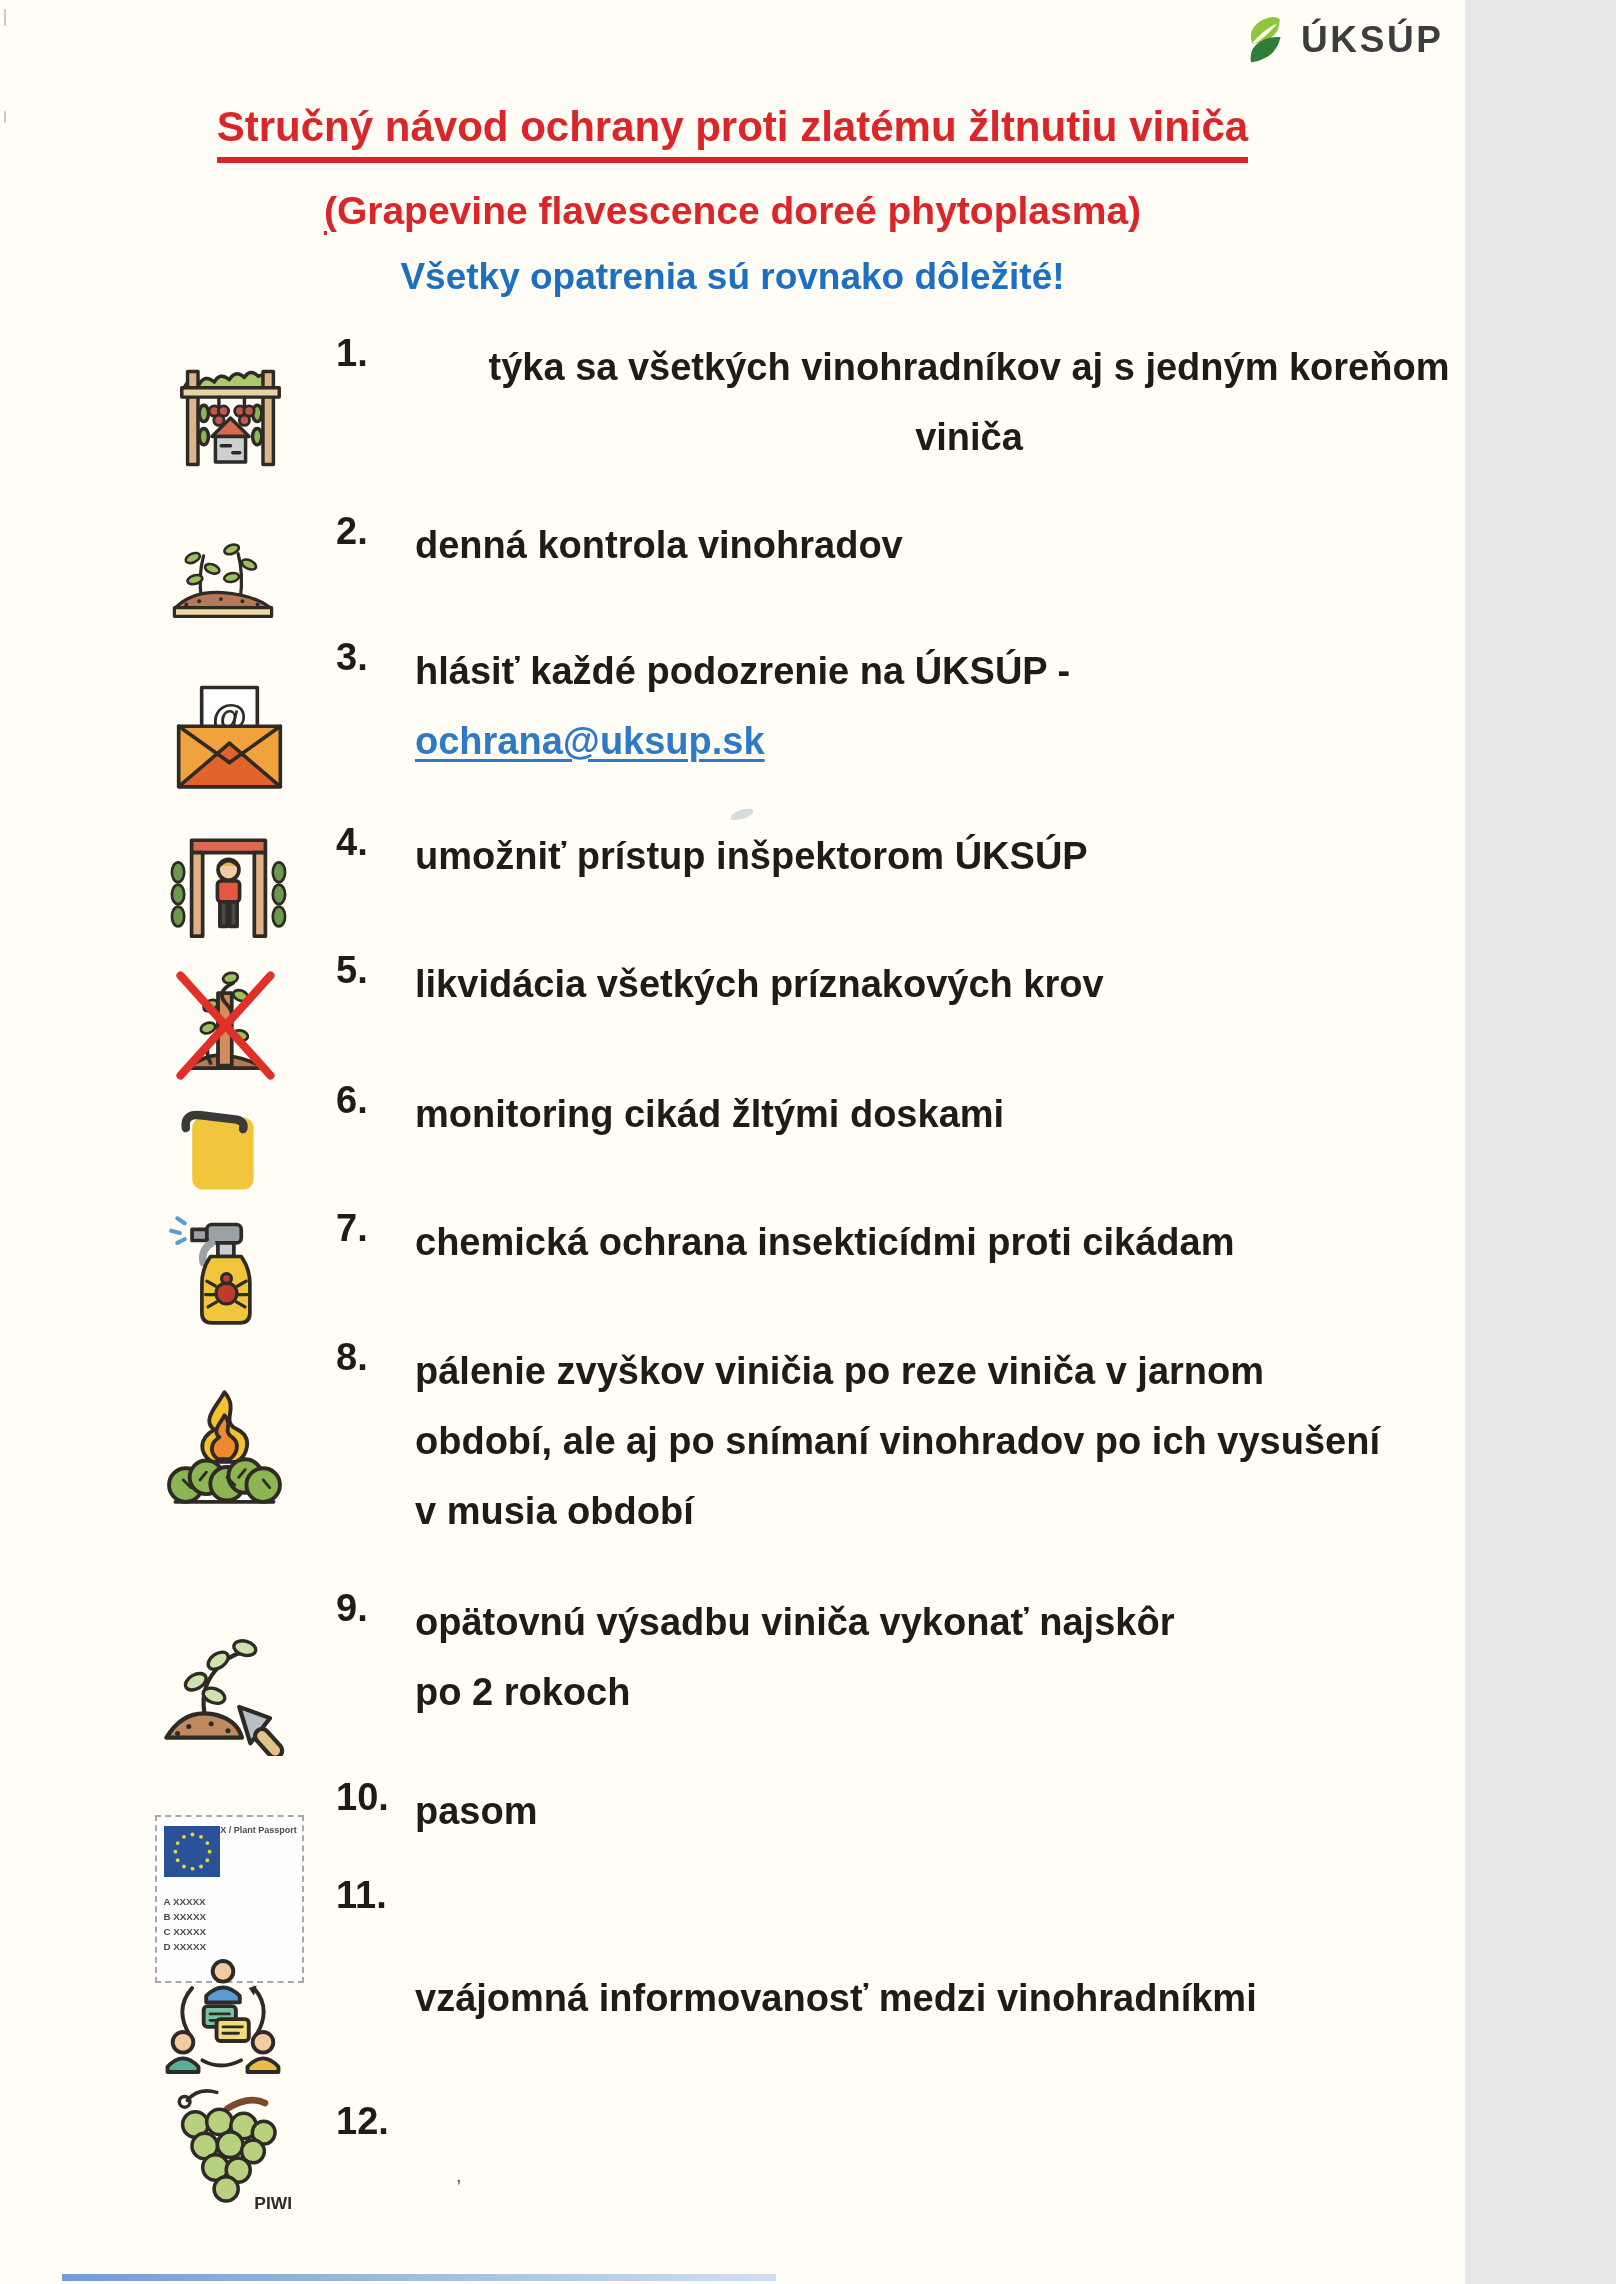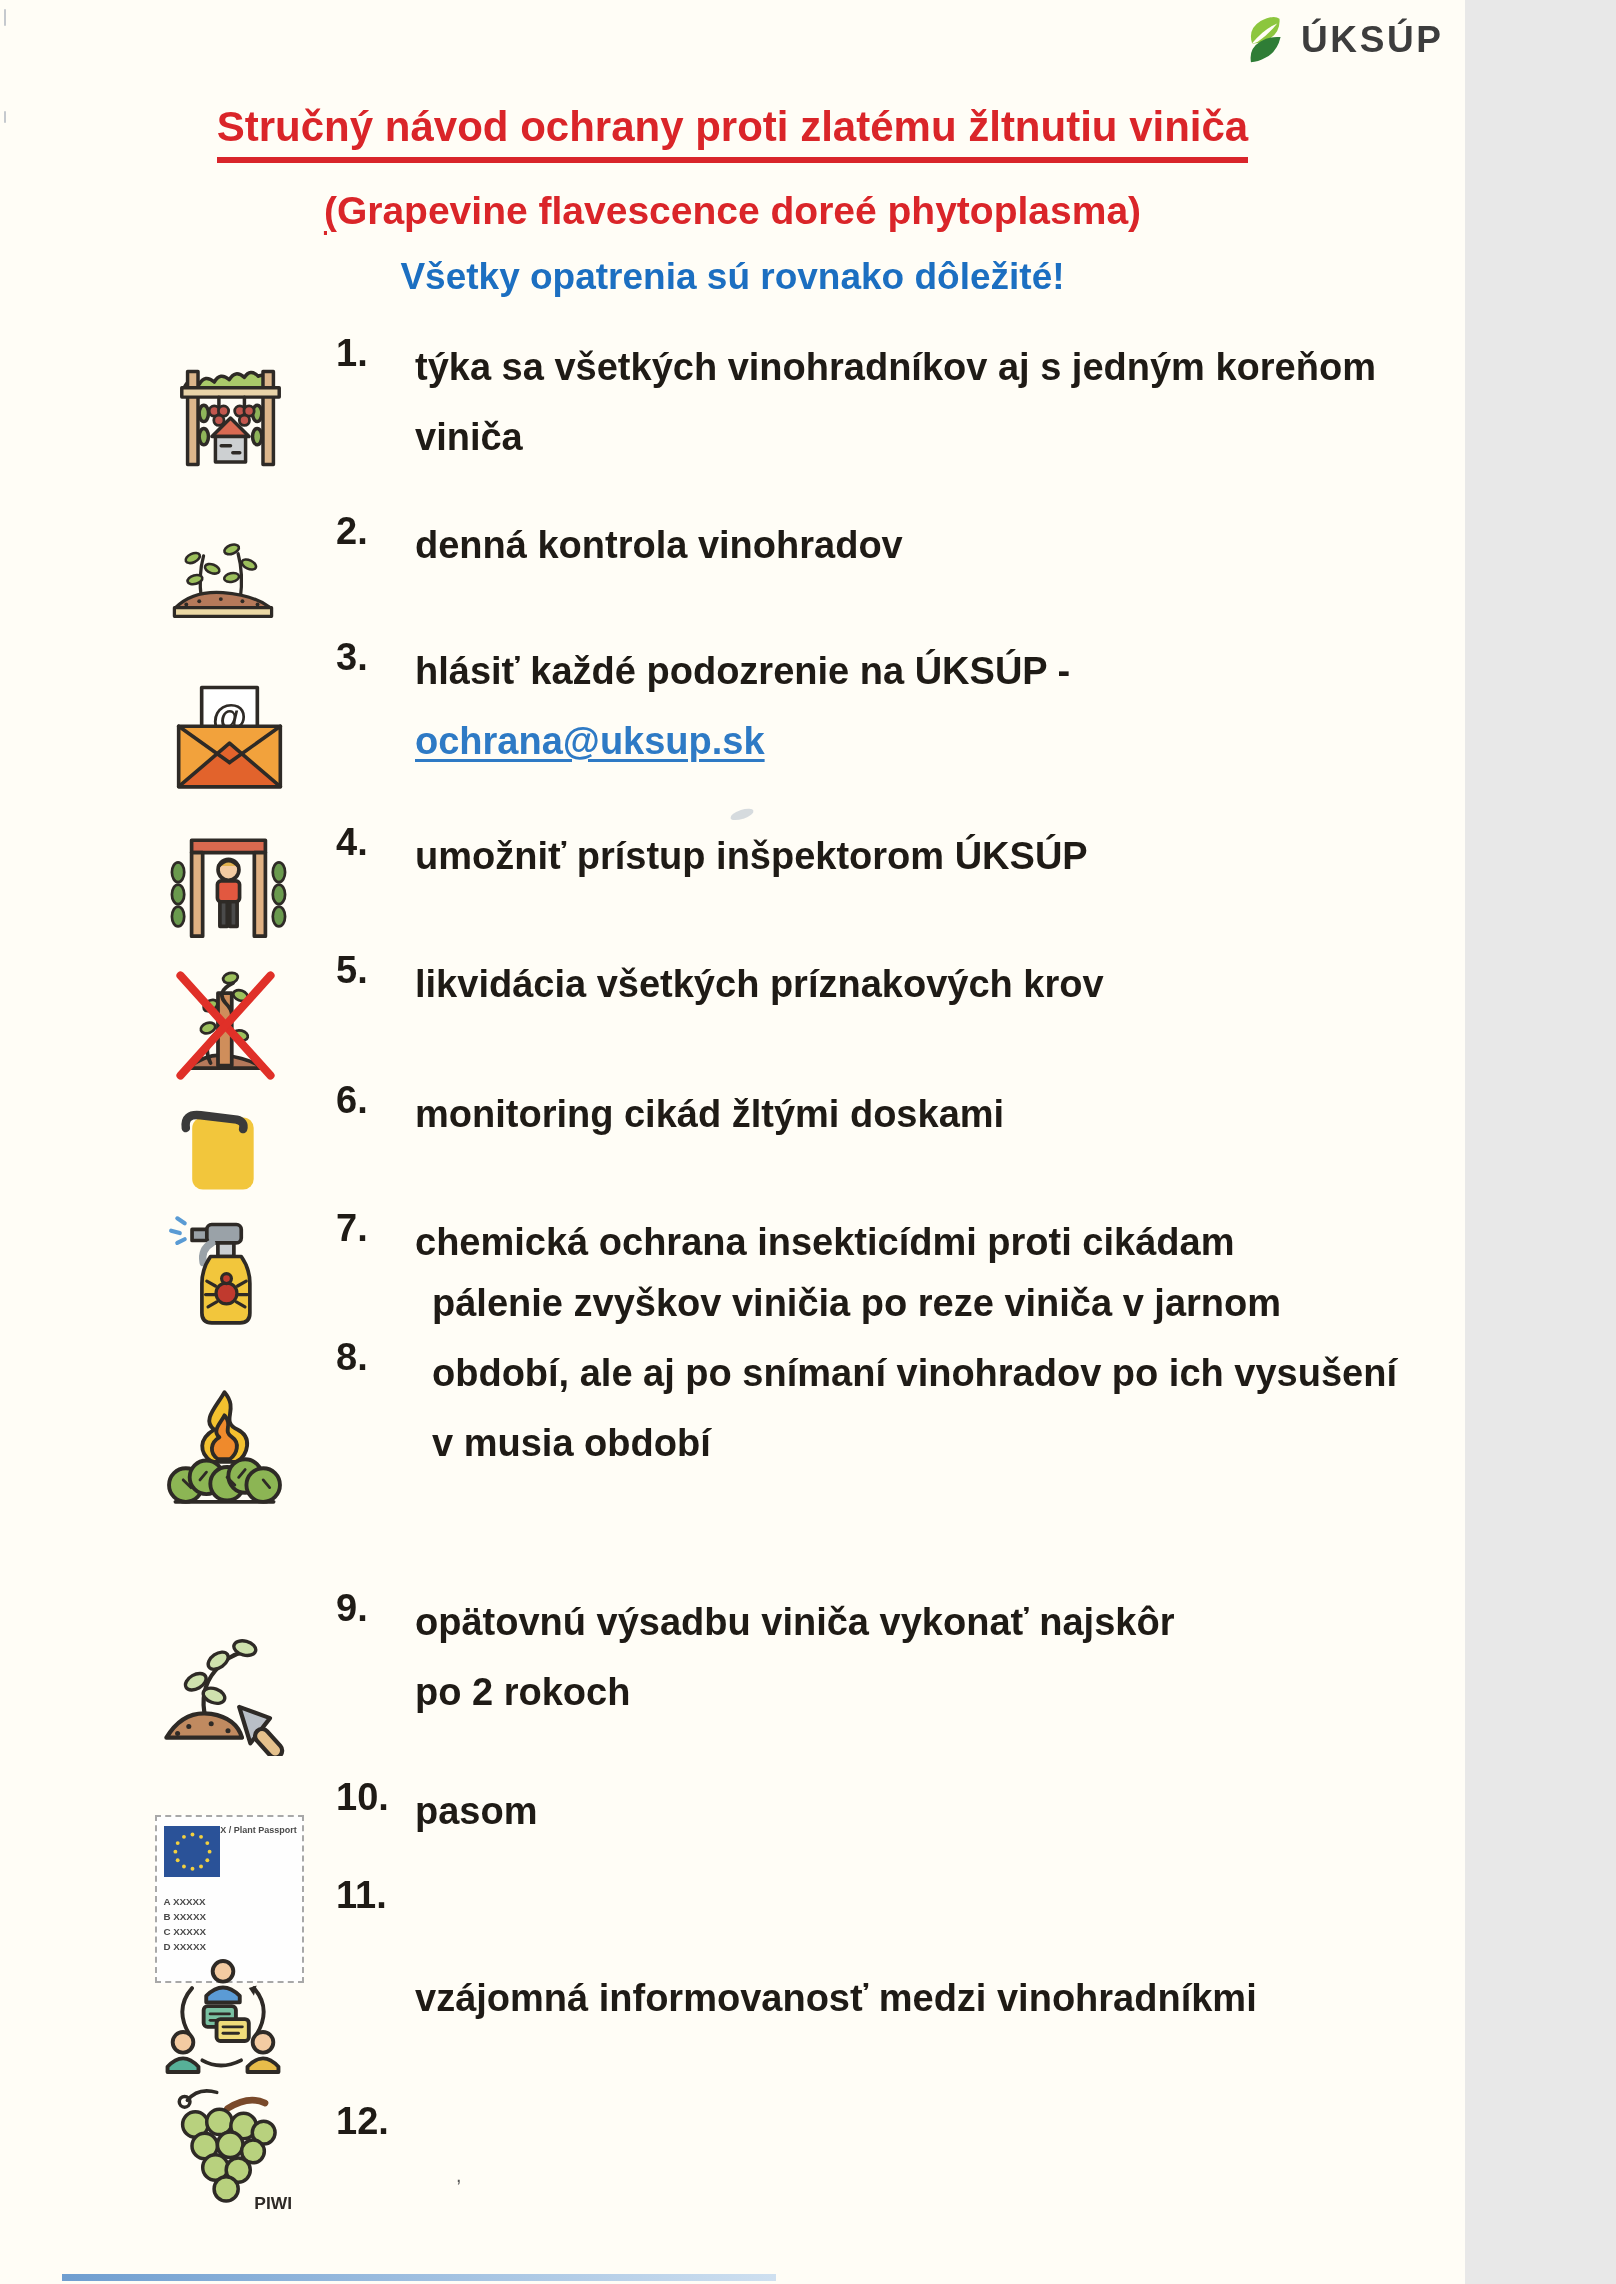--- a/index.html
+++ b/index.html
@@ -82,21 +82,21 @@
           <circle cx="66" cy="44" r="4.4"></circle>
           <circle cx="62" cy="52" r="4.4"></circle>
       </g>
       <polygon points="34,66 50,50 66,66" fill="#d96a52"></polygon>
       <rect x="37" y="66" width="26" height="22" fill="#cdd0d2"></rect>
       <line x1="42" y1="74" x2="50" y2="74"></line>
         <line x1="52" y1="80" x2="58" y2="80"></line>
     </svg>
   </div>
   <div class="num" style="top:332px;">1.</div>
-  <div class="txt" style="top:332px;">
+  <div class="txt" style="top:332px;text-align:center;">
     <div>týka sa všetkých vinohradníkov aj s jedným koreňom</div>
     <div>viniča</div>
   </div>
 
   <div class="icon" style="left:168px;top:517px;width:110px;height:108px;">
     <svg viewBox="0 0 100 100" stroke="#2e2a26" stroke-width="3" stroke-linejoin="round" stroke-linecap="round">
       <path d="M30 76 q-3 -22 2 -40" fill="none"></path>
       <path d="M66 76 q3 -24 -2 -42" fill="none"></path>
       <g fill="#9cc05c" stroke-width="2.4">
         <ellipse cx="22" cy="38" rx="7" ry="4" transform="rotate(-25 22 38)"></ellipse>
@@ -242,21 +242,21 @@
       <g stroke-width="2.2" fill="none">
         <path d="M18 72 l6 6"></path>
           <path d="M36 66 l-5 6"></path>
           <path d="M52 70 l6 6"></path>
           <path d="M66 64 l-5 6"></path>
           <path d="M80 72 l5 6"></path>
       </g>
     </svg>
   </div>
   <div class="num" style="top:1336px;">8.</div>
-  <div class="txt" style="top:1268px;margin-left:17px;">
+  <div class="txt" style="top:1336px;">
     <div>pálenie zvyškov viničia po reze viniča v jarnom</div>
     <div>období, ale aj po snímaní vinohradov po ich vysušení</div>
     <div>v musia období</div>
   </div>
 
   <div class="icon" style="left:158px;top:1613px;width:140px;height:143px;">
     <svg viewBox="0 0 100 100" stroke="#2e2a26" stroke-width="3" stroke-linejoin="round" stroke-linecap="round">
       <path d="M34 74 q-5 -20 7 -34 q9 -11 20 -13" fill="none"></path>
       <g fill="#cfe2ae" stroke-width="2.4">
         <ellipse cx="27" cy="48" rx="8" ry="5" transform="rotate(-30 27 48)"></ellipse>

